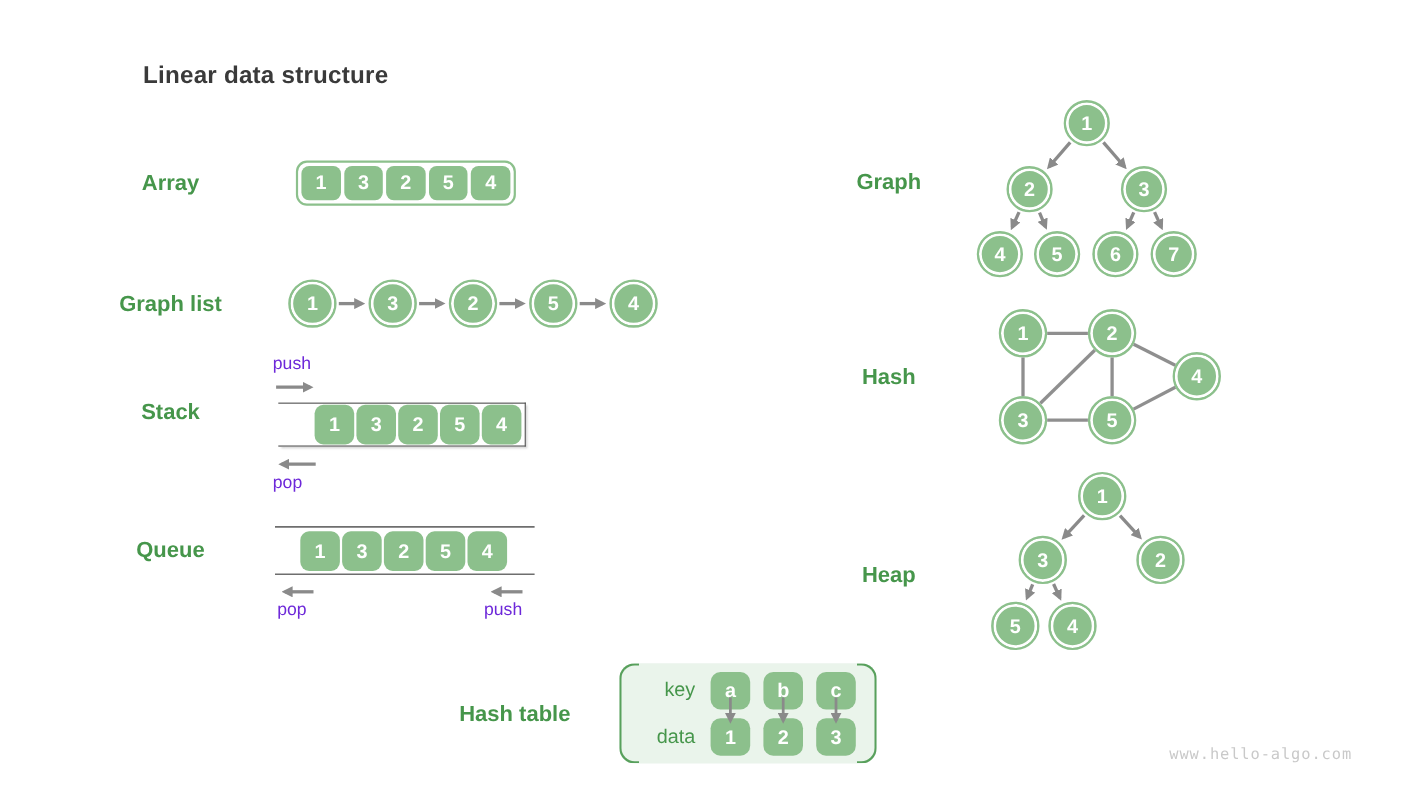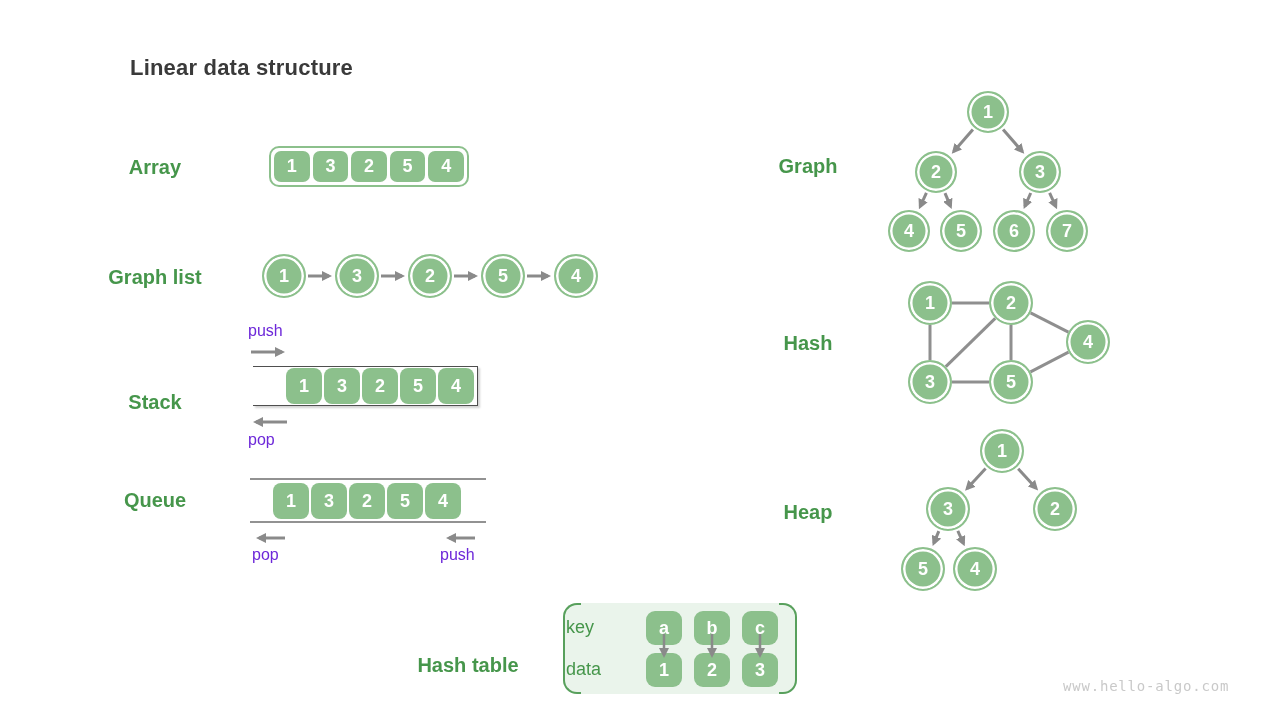--- a/index.html
+++ b/index.html
@@ -50,21 +50,21 @@
     position:absolute; font-size:16px; color:#6d28d9; white-space:nowrap;
   }
   .hash-box {
     position:absolute; left:563px; top:603px; width:234px; height:91px;
     background:#EAF4EB; border-radius:14px;
   }
   .bracket { position:absolute; top:0; bottom:0; width:18px; }
   .bracket.l { left:0; border:2.5px solid #58A05C; border-right:none; border-radius:14px 0 0 14px; }
   .bracket.r { right:0; border:2.5px solid #58A05C; border-left:none; border-radius:0 14px 14px 0; }
   .hash-header {
-    position:absolute; width:66px; text-align:left; font-size:18px;
+    position:absolute; width:66px; text-align:right; font-size:18px;
     color:#46964B; line-height:22px;
   }
   .hash-cell {
     position:absolute; width:36px; height:34px; border-radius:9px;
     background:#8CC08C; color:#fff; font-weight:bold; font-size:18px;
     display:flex; align-items:center; justify-content:center;
   }
   .watermark {
     position:absolute; left:1063px; top:678px;
     font-family:"DejaVu Sans Mono", monospace; font-size:14px;
@@ -77,26 +77,26 @@
 </style>
 </head>
 <body>
 
 <div class="page">
 
   <div class="heading" style="left:130px; top:55px;">Linear data structure</div>
 
   <div class="sec-label" style="left:88px; top:155px; width:134px;">Array</div>
   <div class="sec-label" style="left:88px; top:265px; width:134px;">Graph list</div>
-  <div class="sec-label" style="left:88px; top:390px; width:134px;">Stack</div>
+  <div class="sec-label" style="left:88px; top:363px; width:134px;">Stack</div>
   <div class="sec-label" style="left:88px; top:488px; width:134px;">Queue</div>
   <div class="sec-label" style="left:745px; top:154px; width:126px;">Graph</div>
   <div class="sec-label" style="left:745px; top:331px; width:126px;">Hash</div>
-  <div class="sec-label" style="left:745px; top:500px; width:126px;">Heap</div>
-  <div class="sec-label" style="left:400px; top:637px; width:136px;margin-top:16px;">Hash table</div>
+  <div class="sec-label" style="left:745px; top:511px; width:126px;">Heap</div>
+  <div class="sec-label" style="left:400px; top:637px; width:136px;">Hash table</div>
 
   <div class="array-box">
     <div class="acell">1</div>
     <div class="acell">3</div>
     <div class="acell">2</div>
     <div class="acell">5</div>
     <div class="acell">4</div>
   </div>
 
   <div class="node" style="left:262px; top:254px;">1</div>

